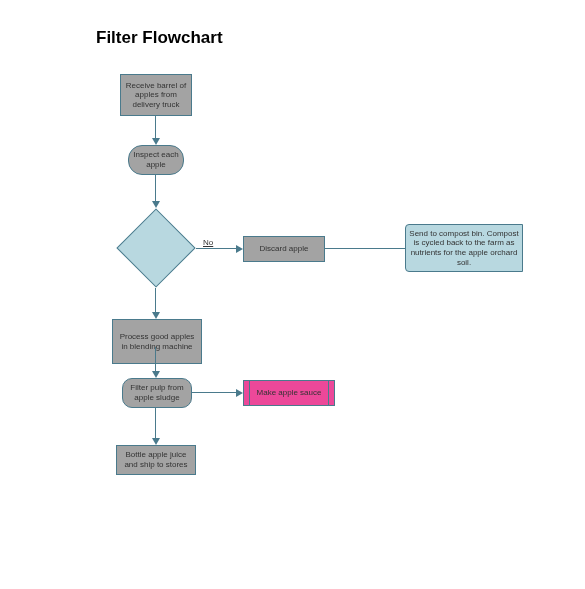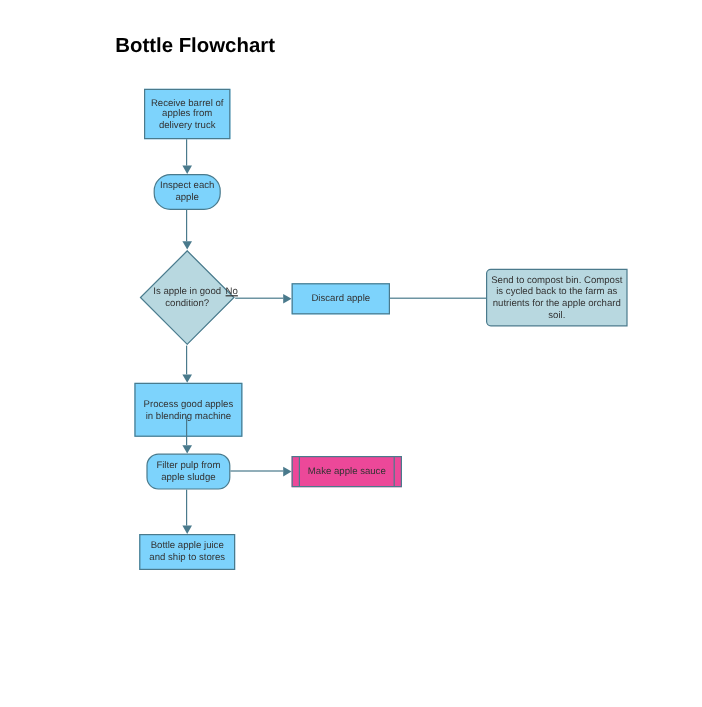--- a/index.html
+++ b/index.html
@@ -13,21 +13,21 @@
     .title {
       position: absolute;
       top: 28px;
       left: 96px;
       font-size: 17px;
       font-weight: bold;
       color: #000;
     }
     .box {
       position: absolute;
-      background: #7dd3fc;
+      background: #a3a3a3;
       border: 1px solid #4a7a8c;
       font-size: 8px;
       color: #333;
       text-align: center;
       display: flex;
       align-items: center;
       justify-content: center;
       padding: 4px;
       line-height: 1.2;
     }
@@ -113,42 +113,41 @@
     }
     .label {
       position: absolute;
       font-size: 8px;
       color: #333;
     }
   </style>
 </head>
 <body>
 
-<div class="title">Bottle Flowchart</div>
+<div class="title">Filter Flowchart</div>
 
 <div class="box" style="left:120px; top:74px; width:72px; height:42px;">
   <span>Receive barrel of apples from delivery truck</span>
 </div>
 
 <div class="arrow-line" style="left:155px; top:116px; width:1px; height:22px;"></div>
 <div class="arrow-head down" style="left:152px; top:138px;"></div>
 
 <div class="box" style="left:128px; top:145px; width:56px; height:30px;border-radius:14px;">
   <span>Inspect each apple</span>
 </div>
 
 <div class="arrow-line" style="left:155px; top:175px; width:1px; height:26px;"></div>
 <div class="arrow-head down" style="left:152px; top:201px;"></div>
 
 <div class="diamond" style="left:116px; top:208px;">
   <div class="diamond-shape"></div>
-  <div class="diamond-text">Is apple in good condition?</div>
 </div>
 
-<div class="label" style="left:188px; top:238px;text-decoration:underline;">No</div>
+<div class="label" style="left:203px; top:238px;text-decoration:underline;">No</div>
 
 <div class="arrow-line" style="left:196px; top:248px; width:40px; height:1px;"></div>
 <div class="arrow-head right" style="left:236px; top:245px;"></div>
 
 <div class="box" style="left:243px; top:236px; width:82px; height:26px;">
   <span>Discard apple</span>
 </div>
 
 <div class="arrow-line" style="left:325px; top:248px; width:80px; height:1px;"></div>
 

